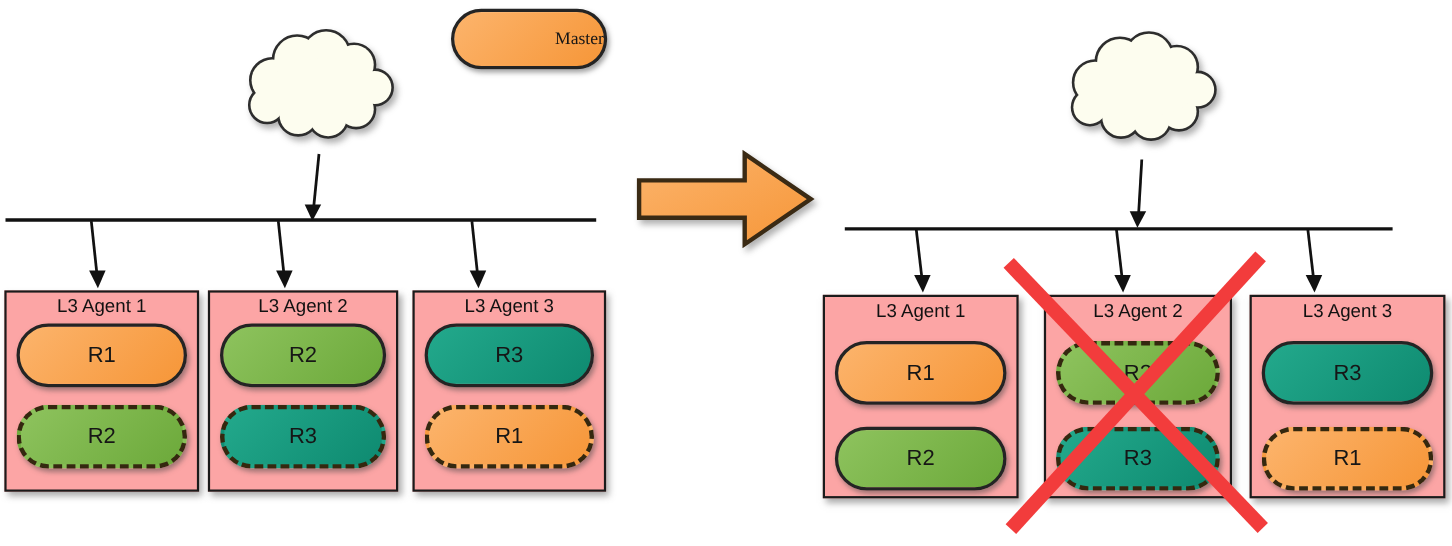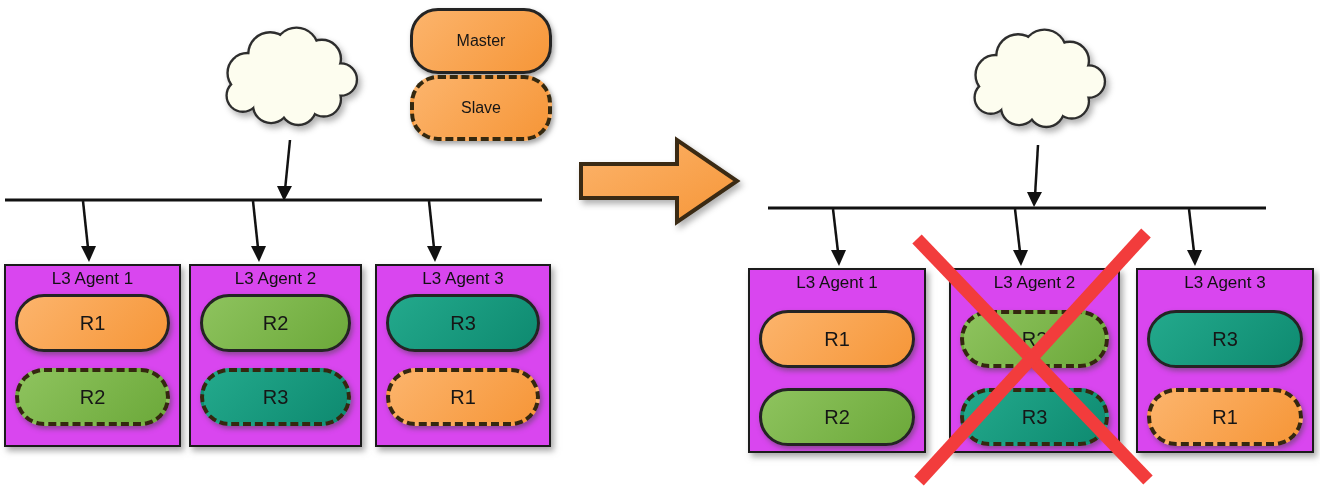--- a/index.html
+++ b/index.html
@@ -4,44 +4,45 @@
 <style>
   html,body{margin:0;padding:0;background:#ffffff;}
   .canvas{
     position:relative;width:1320px;height:496px;background:#ffffff;overflow:hidden;
     font-family:"Liberation Sans", sans-serif;color:#111;
   }
   svg.layer{position:absolute;left:0;top:0;}
   .connectors{z-index:1;}
   .cloud{position:absolute;z-index:2;filter:drop-shadow(3px 4px 3px rgba(80,80,80,.45));}
   .agent-box{
-    position:absolute;z-index:2;background:#d946ef;border:2px solid #1b1b1b;
+    position:absolute;z-index:2;background:#fca5a5;border:2px solid #1b1b1b;
     box-shadow:3px 4px 6px rgba(100,100,100,.55);box-sizing:border-box;
   }
   .agent-title{margin-top:3px;text-align:center;font-size:17px;color:#111;}
   .pill{
     position:absolute;left:9px;right:9px;height:58px;border-radius:29px;
     display:flex;align-items:center;justify-content:center;
     font-size:20px;color:#161616;box-sizing:border-box;
     box-shadow:2px 3px 5px rgba(70,70,70,.5);
   }
   .pill.solid{border:3px solid #242424;}
   .pill.dashed{border:4px dashed #34280f;}
   .pill.orange{background:linear-gradient(135deg,#fcb46c,#f69638);}
   .pill.green{background:linear-gradient(135deg,#8ec35e,#6ca93a);}
   .pill.teal{background:linear-gradient(135deg,#23a98c,#0e8a70);}
   .side-l .pill-1{top:28px;}
   .side-l .pill-2{top:102px;}
   .side-r .pill-1{top:40px;}
   .side-r .pill-2{top:118px;}
   .legend-pill{
-    position:absolute;z-index:2;width:142px;height:66px;border-radius:28px;
-    display:flex;align-items:center;justify-content:center;font-size:16px;color:#161616;
+    position:absolute;z-index:2;width:142px;height:55px;border-radius:28px;
+    display:flex;align-items:center;justify-content:flex-end;font-size:16px;color:#161616;
     background:linear-gradient(135deg,#fcb46c,#f69638);box-sizing:border-box;
     box-shadow:2px 3px 5px rgba(70,70,70,.5);
+    font-family:Liberation Serif, serif;
   }
   .legend-pill.solid{border:3px solid #242424;}
   .legend-pill.dashed{border:4px dashed #34280f;}
   .big-arrow{position:absolute;z-index:2;filter:drop-shadow(3px 4px 3px rgba(80,80,80,.45));}
   .red-x{z-index:3;}
 </style>
 </head>
 <body>
 
 <div class="canvas">
@@ -122,23 +123,20 @@
         <circle cx="123" cy="86" r="17"></circle>
       <circle cx="96" cy="94" r="18"></circle>
         <circle cx="67" cy="92" r="18"></circle>
         <circle cx="37" cy="82" r="16"></circle>
       <ellipse cx="89" cy="64" rx="50" ry="27"></ellipse>
     </g>
   </svg>
 
   <div class="legend-pill solid" style="left:410px;top:8px;">
     <span>Master</span>
-  </div>
-  <div class="legend-pill dashed" style="left:410px;top:75px;">
-    <span>Slave</span>
   </div>
 
   <svg class="big-arrow" style="left:575px;top:136px;" width="168" height="90" viewBox="0 0 168 90">
     <defs>
       <linearGradient id="ag" x1="0" y1="0" x2="1" y2="1">
         <stop offset="0" stop-color="#fcb46c"></stop>
           <stop offset="1" stop-color="#f69638"></stop>
       </linearGradient>
     </defs>
     <polygon points="6,28 102,28 102,4 162,45 102,86 102,62 6,62" fill="url(#ag)" stroke="#3a2a14" stroke-width="4" stroke-linejoin="miter"></polygon>

